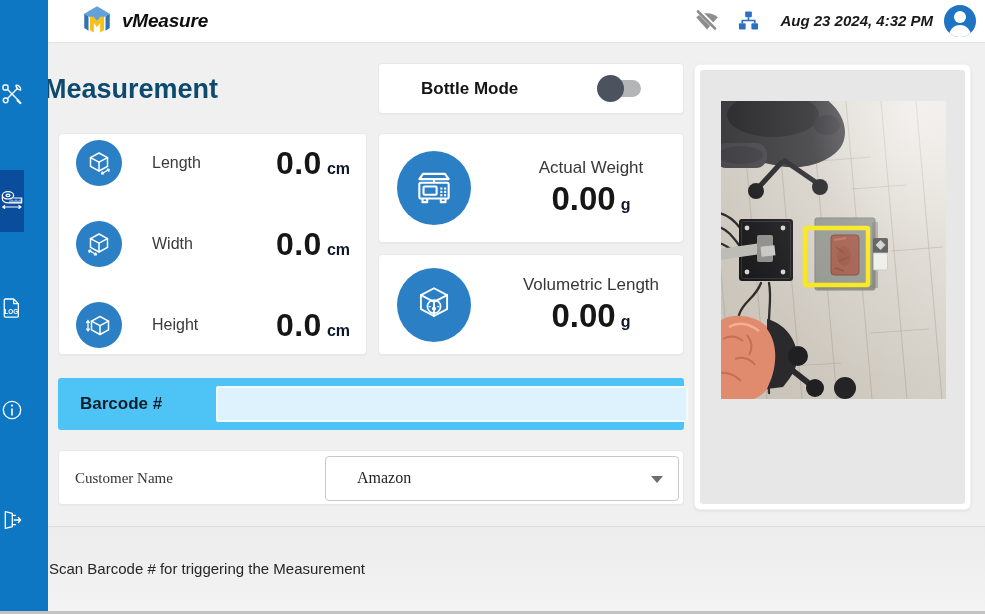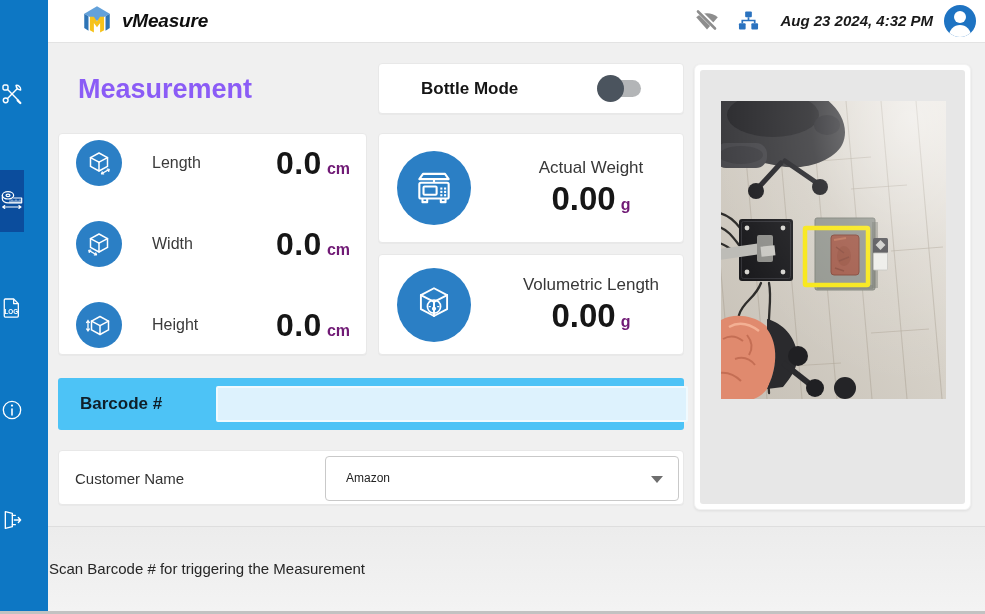--- a/index.html
+++ b/index.html
@@ -23,52 +23,52 @@
   .nav{position:absolute;left:0;width:24px;display:flex;align-items:center;justify-content:center;cursor:pointer;}
   .nav-settings{top:66px;height:56px;}
   .nav-measure{top:170px;height:62px;background:#0b4d9d;}
   .nav-log{top:280px;height:56px;}
   .nav-info{top:384px;height:52px;}
   .nav-exit{top:492px;height:56px;}
 
   
   .card{position:absolute;background:#fff;border-radius:4px;border:1px solid #e8e8e8;box-shadow:0 1px 1px rgba(0,0,0,0.03);box-sizing:border-box;}
 
-  .title{position:absolute;left:78px;top:74px;font-size:27px;font-weight:700;color:#8b5cf6;}
+  .title{position:absolute;left:44px;top:74px;font-size:27px;font-weight:700;color:#0c4a6e;}
 
   .bottle-card{left:378px;top:63px;width:306px;height:51px;display:flex;align-items:center;justify-content:space-between;padding:0 42px;}
   .bottle-label{font-size:17px;font-weight:700;color:#151515;}
   .toggle{position:relative;width:42px;height:17px;background:#b3b5b7;border-radius:9px;cursor:pointer;}
   .toggle .knob{position:absolute;left:-2px;top:-5px;width:27px;height:27px;border-radius:50%;background:#4b545e;}
 
   .dims-card{left:58px;top:133px;width:309px;height:222px;display:flex;flex-direction:column;justify-content:space-between;padding:6px 0;}
   .dim-row{display:flex;align-items:center;padding:0 16px 0 17px;}
   .dim-circle{width:46px;height:46px;border-radius:50%;background:#2b7fc5;flex:0 0 auto;display:flex;align-items:center;justify-content:center;}
   .dim-label{margin-left:30px;font-size:16px;color:#3a3a3a;}
   .dim-val{margin-left:auto;display:flex;align-items:baseline;}
   .big-num{font-size:32px;font-weight:700;color:#161616;letter-spacing:0.5px;}
-  .unit{font-size:16px;font-weight:700;color:#701a75;margin-left:5px;}
+  .unit{font-size:16px;font-weight:700;color:#0f172a;margin-left:5px;}
 
   .weight-card{left:378px;width:306px;display:flex;align-items:center;gap:36px;}
   .w1{top:133px;height:110px;}
   .w2{top:254px;height:101px;}
   .w-circle{width:74px;height:74px;border-radius:50%;background:#2b7fc5;margin-left:18px;flex:0 0 auto;display:flex;align-items:center;justify-content:center;}
   .w-text{flex:1;display:flex;flex-direction:column;align-items:center;margin-right:8px;}
   .w-label{font-size:17px;color:#383838;}
   .w-valrow{display:flex;align-items:baseline;margin-top:2px;justify-content:flex-end;}
   .w-num{font-size:33px;font-weight:700;color:#161616;}
 
   .barcode-bar{position:absolute;left:58px;top:378px;width:626px;height:52px;background:#4dc3f6;border-radius:3px;box-sizing:border-box;}
   .barcode-label{position:absolute;left:22px;top:0;height:52px;line-height:52px;font-size:17px;font-weight:700;color:#0f1f29;}
   .barcode-input{position:absolute;left:158px;top:8px;width:452px;height:32px;background:#ddf2fd;border:2px solid #f0fafe;border-radius:2px;font-size:16px;padding:0 8px;outline:none;font-family:inherit;}
 
-  .customer-card{left:58px;top:450px;width:626px;height:55px;}
+  .customer-card{left:58px;top:450px;width:626px;height:55px;font-family:Liberation Serif, serif;}
   .cust-label{position:absolute;left:16px;top:0;height:55px;line-height:55px;font-size:15px;color:#333;}
   .dropdown{position:absolute;left:266px;top:5px;width:354px;height:45px;border:1.5px solid #c9c9c9;border-radius:4px;box-sizing:border-box;cursor:pointer;background:#fff;}
-  .dd-value{position:absolute;left:20px;top:0;height:42px;line-height:42px;font-size:12px;color:#232323;}
+  .dd-value{position:absolute;left:31px;top:0;height:42px;line-height:42px;font-size:16px;color:#232323;}
   .dd-caret{position:absolute;right:15px;top:19px;width:0;height:0;border-left:6px solid transparent;border-right:6px solid transparent;border-top:7px solid #6e6e6e;}
 
   .divline{position:absolute;left:48px;top:526px;right:0;height:1px;background:#dedede;}
   .lower{position:absolute;left:48px;top:527px;right:0;height:84px;background:linear-gradient(#ececec,#f3f3f3);}
   .hint{position:absolute;left:49px;top:560px;font-size:15px;color:#262626;z-index:2;}
 
   
   .camera-card{left:694px;top:64px;width:277px;height:446px;border-radius:6px;border:1px solid #f2f2f2;box-shadow:0 1px 3px rgba(0,0,0,0.08);}
   .camera-inner{position:absolute;left:5px;top:5px;right:5px;bottom:5px;background:#e7e7e7;border-radius:3px;}
   .cam{position:absolute;left:26px;top:36px;width:225px;height:298px;display:block;}

